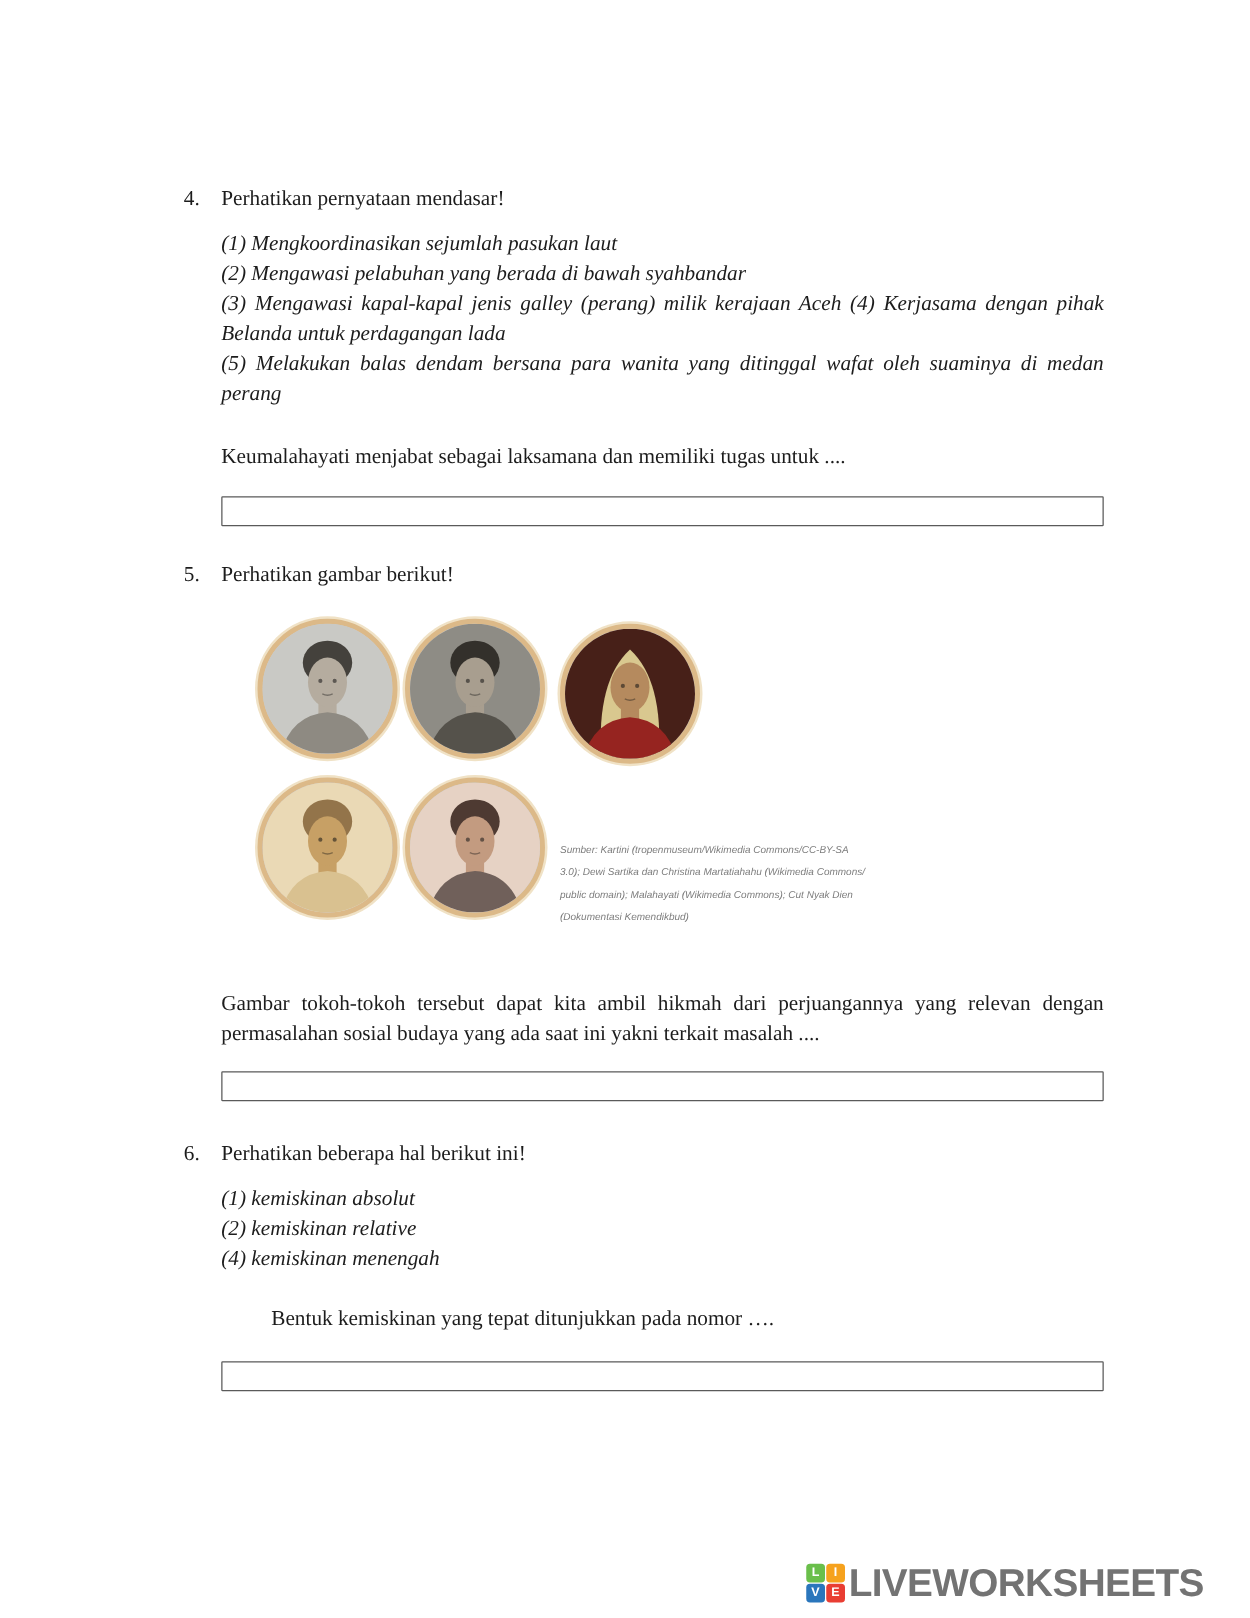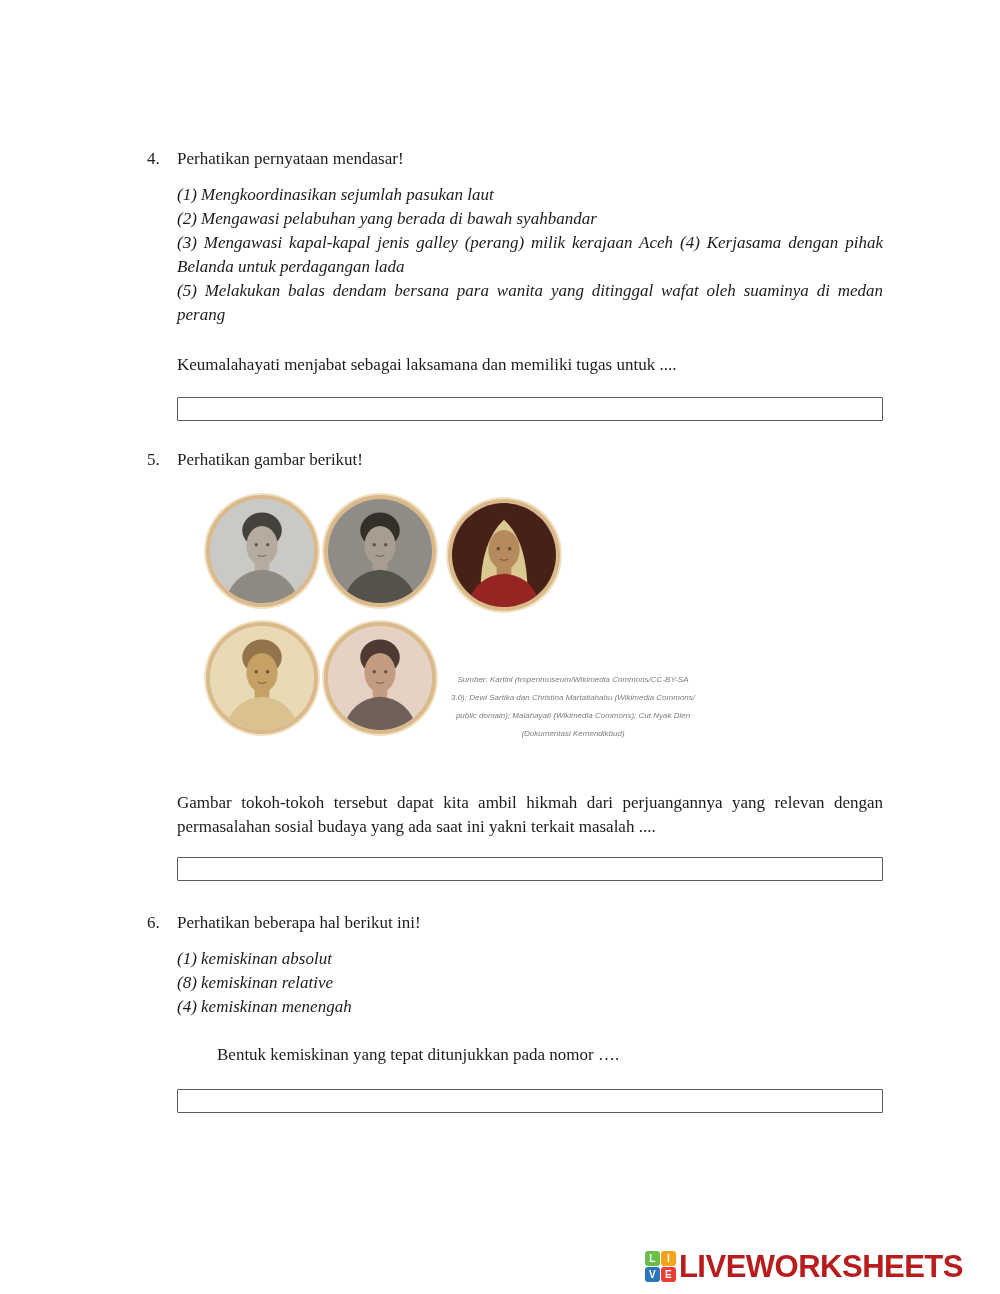--- a/index.html
+++ b/index.html
@@ -38,21 +38,21 @@
     background: #ffffff;
     font: inherit;
     padding: 0 6px;
     outline: none;
   }
   .q5 .answer { margin-top: 18px; }
   .q6 .answer { margin-top: 22px; }
 
   
   .figure { position: relative; margin-top: 23px; height: 243px; }
-  .portraits { position: absolute; left: 29px; top: 0; width: 560px; height: 243px; text-align: center; }
+  .portraits { position: absolute; left: 29px; top: 0; width: 560px; height: 243px; }
   .portrait {
     position: absolute;
     width: 112px; height: 112px;
     border-radius: 50%;
     border: 4px solid var(--portrait-border, #dcb988);
     box-shadow: 0 0 0 2px #f0e2c6;
     overflow: hidden;
     background: #ccc;
   }
   .portrait svg { display: block; width: 104px; height: 104px; }
@@ -203,32 +203,32 @@
         <input type="text" class="answer" value="" style="">
       </div>
     </section>
 
     <section class="question q6">
       <div class="qnum">6.</div>
       <div class="qbody">
         <p class="qtitle">Perhatikan beberapa hal berikut ini!</p>
         <div class="statements">
           <p>(1) kemiskinan absolut</p>
-          <p>(8) kemiskinan relative</p>
+          <p>(2) kemiskinan relative</p>
           <p>(4) kemiskinan menengah</p>
         </div>
         <p class="prompt">Bentuk kemiskinan yang tepat ditunjukkan pada nomor ….</p>
         <input type="text" class="answer" value="" style="">
       </div>
     </section>
 
   </div>
 
   <div class="logo">
     <div class="tile-grid">
       <span class="tile" style="background: rgb(106, 191, 75);">L</span>
       <span class="tile" style="background: rgb(246, 162, 29);">I</span>
       <span class="tile" style="background: rgb(42, 118, 188);">V</span>
       <span class="tile" style="background: rgb(233, 62, 51);">E</span>
     </div>
-    <span class="logo-text" style="color: #b91c1c;">LIVEWORKSHEETS</span>
+    <span class="logo-text" style="color: #737373;">LIVEWORKSHEETS</span>
   </div>
 </div>
 
 </body></html>

